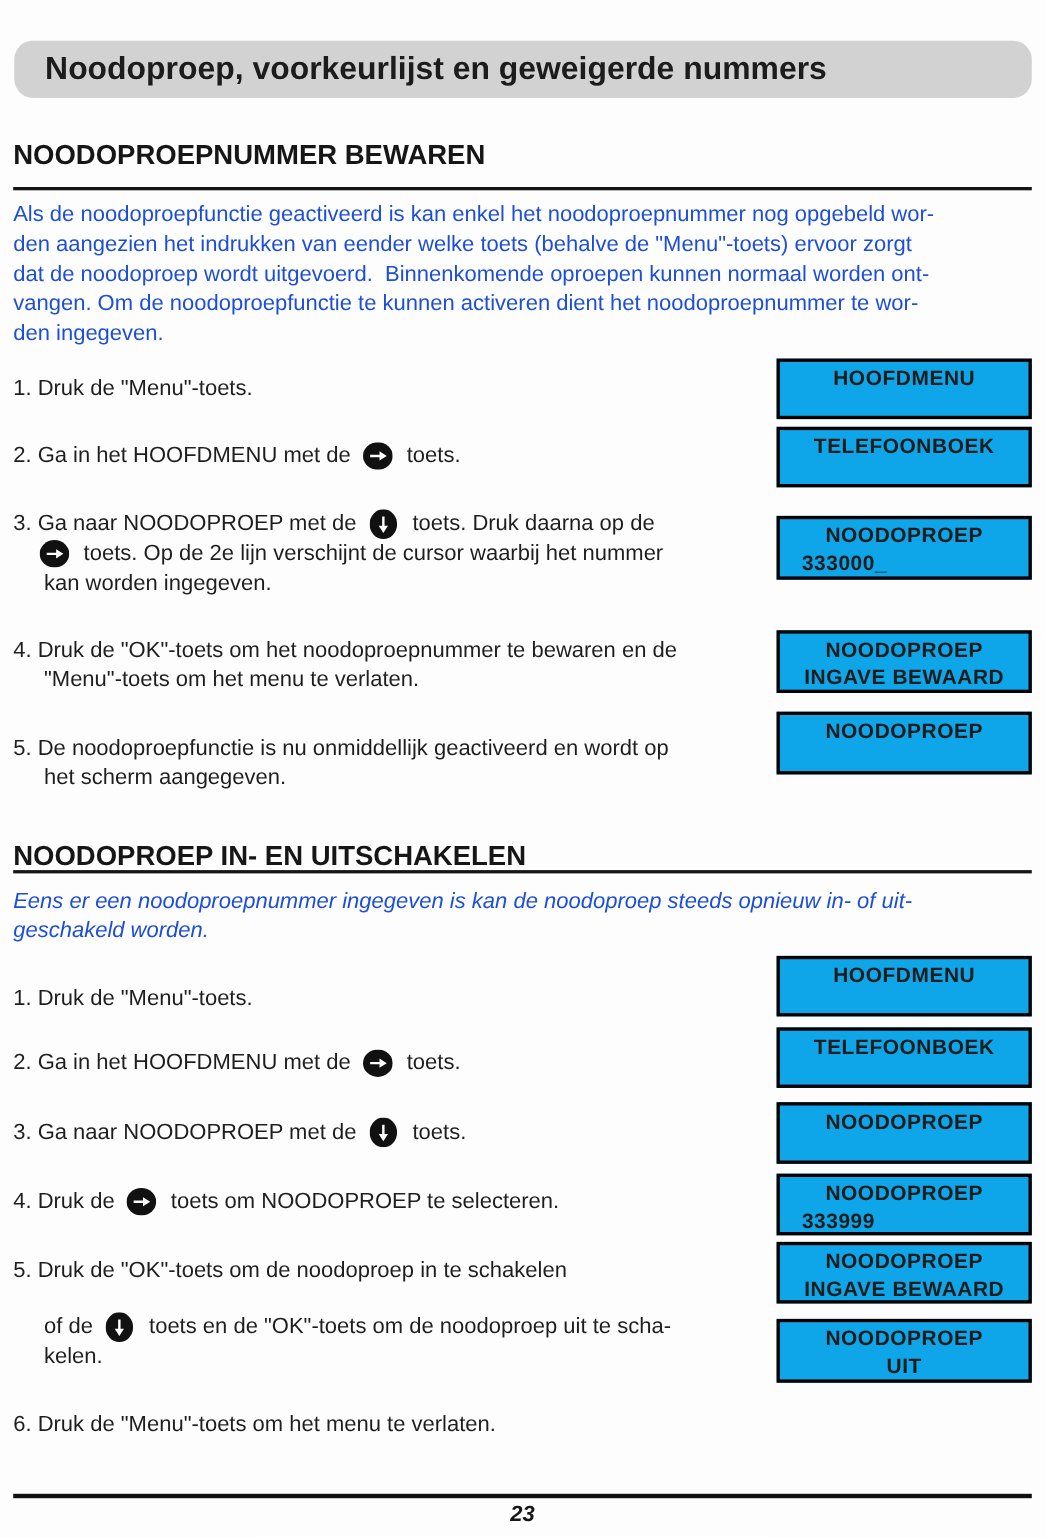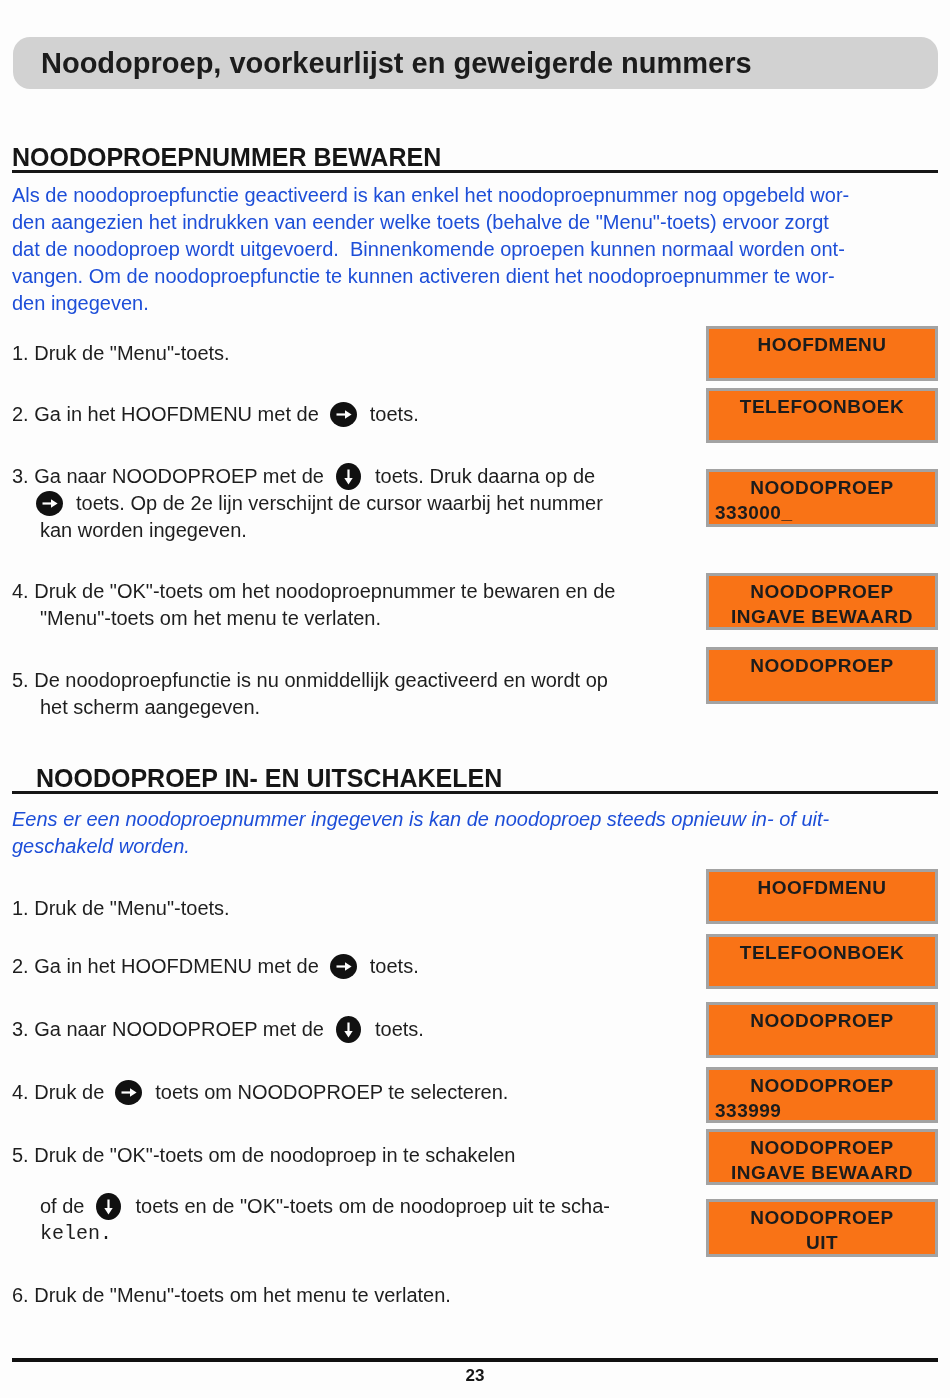--- a/index.html
+++ b/index.html
@@ -68,70 +68,71 @@
   .key-icon {
     flex: 0 0 auto;
     margin: 0 13px 0 11px;
     display: block;
   }
   .key-icon.down { transform: rotate(90deg); }
   .lcd {
     position: absolute;
     left: 706px;
     width: 232px;
-    background: #f97316;
-    border: 3px solid #a3a3a3;
+    background: #0ea5e9;
+    border: 3px solid #000000;
   }
   .lcd .l1 {
     display: block;
     margin-top: 5px;
     text-align: center;
     font-size: 19px;
     font-weight: bold;
     color: #1c1c1c;
     letter-spacing: 0.5px;
     white-space: pre;
   }
   .lcd .l2 {
     display: block;
     margin-top: 3px;
     font-size: 19px;
     font-weight: bold;
     color: #1c1c1c;
     letter-spacing: 0.5px;
     white-space: pre;
   }
-  .lcd .l2.left { text-align: left; padding-left: 6px; }
+  .lcd .l2.left { text-align: left; padding-left: 20px; }
   .lcd .l2.center { text-align: center; }
   .footer-rule {
     position: absolute;
     left: 12px; top: 1358px;
     width: 926px; height: 4px;
     background: #111;
   }
   .page-number {
     position: absolute;
     left: 0; top: 1366px;
     width: 950px;
     text-align: center;
-    font-size: 17px;
+    font-size: 20px;
     font-weight: bold;
     color: #161616;
+    font-style: italic;
   }
 </style>
 </head>
 <body>
 
 <div class="page">
 
   <div class="title-bar">
     <span class="title-text">Noodoproep, voorkeurlijst en geweigerde nummers</span>
   </div>
 
-  <div class="section-heading" style="top:143px;text-align:center;">NOODOPROEPNUMMER BEWAREN</div>
+  <div class="section-heading" style="top:127px;text-align:center;">NOODOPROEPNUMMER BEWAREN</div>
   <div class="rule" style="top:170px;"></div>
   <div class="body-text" style="top:182px;">Als de noodoproepfunctie geactiveerd is kan enkel het noodoproepnummer nog opgebeld wor-
 den aangezien het indrukken van eender welke toets (behalve de "Menu"-toets) ervoor zorgt
 dat de noodoproep wordt uitgevoerd.  Binnenkomende oproepen kunnen normaal worden ont-
 vangen. Om de noodoproepfunctie te kunnen activeren dient het noodoproepnummer te wor-
 den ingegeven.</div>
 
   <div class="step-line" style="top:339px;">
     <span>1. Druk de "Menu"-toets.</span>
   </div>
@@ -192,21 +193,21 @@
     <span class="l2 left">333000_</span>
   </div>
   <div class="lcd" style="top:573px; height:57px;">
     <span class="l1">NOODOPROEP</span>
     <span class="l2 center">INGAVE BEWAARD</span>
   </div>
   <div class="lcd" style="top:647px; height:57px;">
     <span class="l1">NOODOPROEP</span>
   </div>
 
-  <div class="section-heading" style="top:764px;margin-left:24px;">NOODOPROEP IN- EN UITSCHAKELEN</div>
+  <div class="section-heading" style="top:764px;">NOODOPROEP IN- EN UITSCHAKELEN</div>
   <div class="rule" style="top:791px;"></div>
   <div class="body-text" style="top:806px;font-style:italic;">Eens er een noodoproepnummer ingegeven is kan de noodoproep steeds opnieuw in- of uit-
 geschakeld worden.</div>
 
   <div class="step-line" style="top:894px;">
     <span>1. Druk de "Menu"-toets.</span>
   </div>
 
   <div class="step-line" style="top:952px;">
     <span>2. Ga in het HOOFDMENU met de</span>
@@ -244,21 +245,21 @@
 
   <div class="step-line indent" style="top:1192px;">
     <span>of de</span>
     <svg class="key-icon down" width="27" height="25" viewBox="0 0 27 25">
         <ellipse cx="13.5" cy="12.5" rx="13.5" ry="12.5" fill="#111"></ellipse>
         <path d="M6.5 12.5h9.5" stroke="#fff" stroke-width="2.2"></path>
         <path d="M15 8.3l6.6 4.2-6.6 4.2z" fill="#fff"></path>
       </svg>
     <span>toets en de "OK"-toets om de noodoproep uit te scha-</span>
   </div>
-  <div class="step-line indent" style="top:1219px;font-family:Liberation Mono, monospace;">
+  <div class="step-line indent" style="top:1219px;">
     <span>kelen.</span>
   </div>
 
   <div class="step-line" style="top:1281px;">
     <span>6. Druk de "Menu"-toets om het menu te verlaten.</span>
   </div>
 
   <div class="lcd" style="top:869px; height:55px;">
     <span class="l1">HOOFDMENU</span>
   </div>

